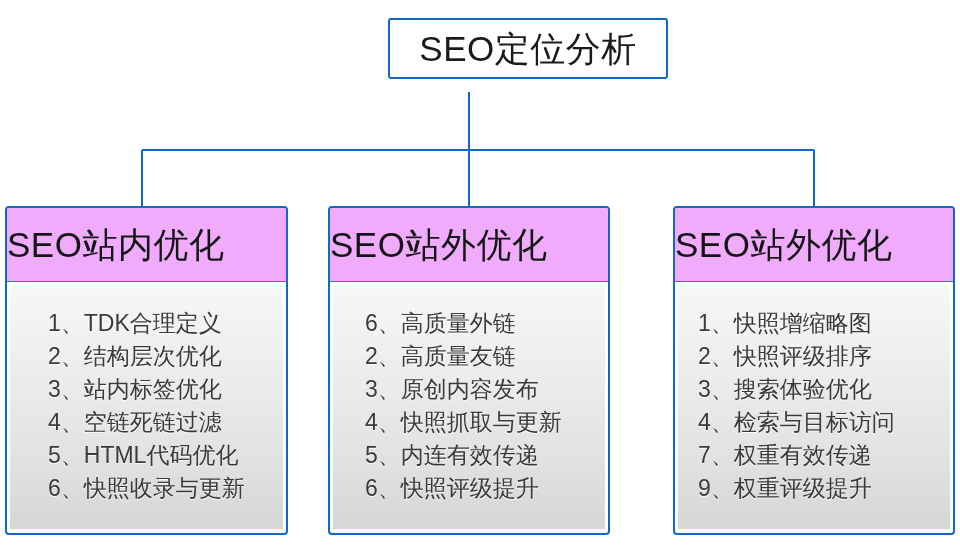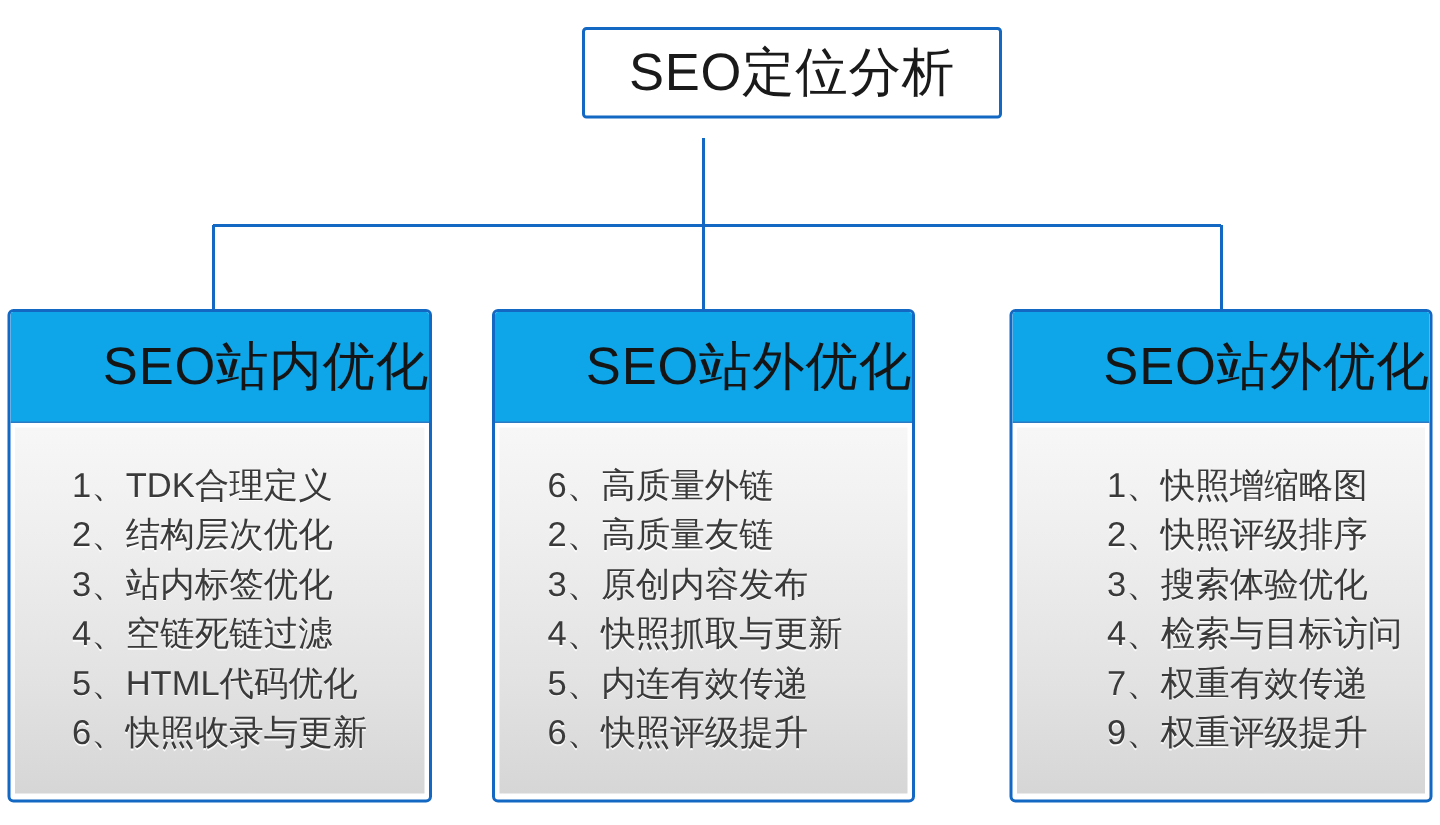--- a/index.html
+++ b/index.html
@@ -66,25 +66,25 @@
     flex-direction: column;
     overflow: hidden;
   }
   .child-box.col1 { left: 5px;   width: 283px; }
   .child-box.col2 { left: 328px; width: 282px; }
   .child-box.col3 { left: 673px; width: 282px; }
 
   .child-header {
     height: 73px;
     flex: 0 0 73px;
-    background: #0ea5e9;
+    background: #f0abfc;
     border-bottom: 1px solid #2a7ac4;
     display: flex;
     align-items: center;
-    justify-content: flex-end;
+    justify-content: flex-start;
   }
   .child-title {
     font-size: 35px;
     line-height: 1;
     color: #151515;
     letter-spacing: 0.5px;
     white-space: nowrap;
   }
 
   .child-body {
@@ -102,21 +102,21 @@
     margin: 0;
     padding: 0 0 0 38px;
   }
   .item {
     font-size: 23px;
     line-height: 33px;
     color: #3a3a3a;
     white-space: nowrap;
     text-shadow: 0 1px 0 rgba(255,255,255,0.85);
   }
-  .col3 .item-list { padding-left: 60px; }
+  .col3 .item-list { padding-left: 20px; }
   .col2 .item-list { padding-left: 32px; }
 </style>
 </head>
 <body>
 
 <div id="diagram">
 
   <svg id="connectors" viewBox="0 0 960 550" width="960" height="550" xmlns="http://www.w3.org/2000/svg">
     <g stroke="#1268c3" stroke-width="2" fill="none" shape-rendering="crispEdges">
       <line x1="469" y1="92" x2="469" y2="150"></line>

